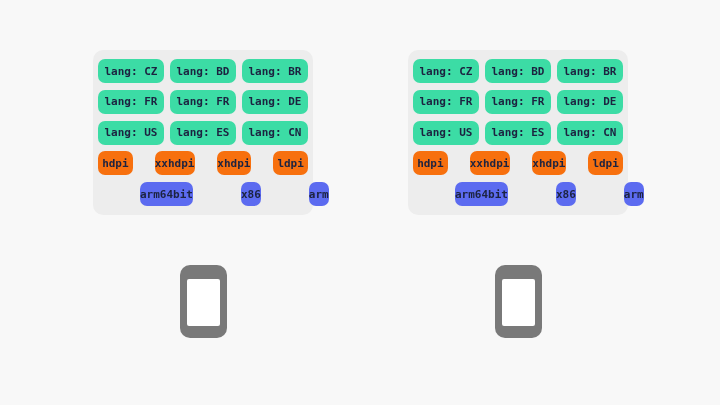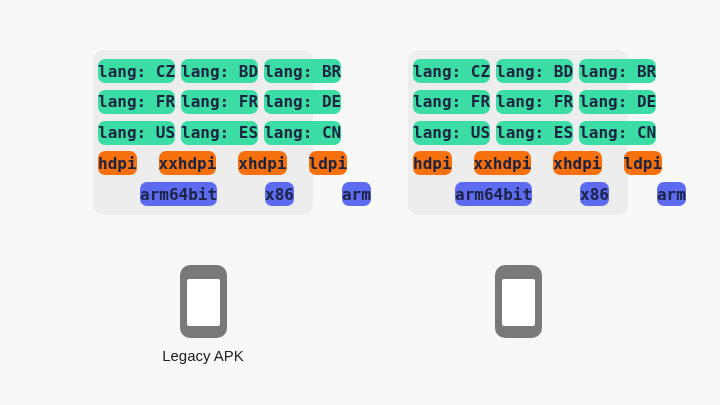--- a/index.html
+++ b/index.html
@@ -41,21 +41,21 @@
     height: 24px;
   }
   .chip-row.density { gap: 22px; }
   .chip {
     flex: 1;
     display: flex;
     align-items: center;
     justify-content: center;
     border-radius: 7px;
     font-family: "DejaVu Sans Mono", "Liberation Mono", monospace;
-    font-size: 16px;
+    font-size: 11px;
     font-weight: 700;
     letter-spacing: 0;
     color: var(--chip-text, #1c2340);
     white-space: nowrap;
   }
   .chip.lang    { background: var(--lang-chip, #3cdca5); }
   .chip.density { background: var(--density-chip, #f7700e); }
   .chip.abi     { background: var(--abi-chip, #5c6bf0); margin-left: 42px; }
 
   .phone {
@@ -111,21 +111,20 @@
         </div>
         <div class="chip-row abi">
           <div class="chip abi">arm64bit</div>
           <div class="chip abi">x86</div>
           <div class="chip abi">arm</div>
         </div>
       </div>
     <div class="phone">
       <div class="phone-screen"></div>
     </div>
-    <div class="caption">Legacy APK</div>
   </div>
 
   <div class="column right">
     <div class="chip-panel">
         <div class="chip-row lang">
           <div class="chip lang">lang: CZ</div>
           <div class="chip lang">lang: BD</div>
           <div class="chip lang">lang: BR</div>
         </div>
         <div class="chip-row lang">

